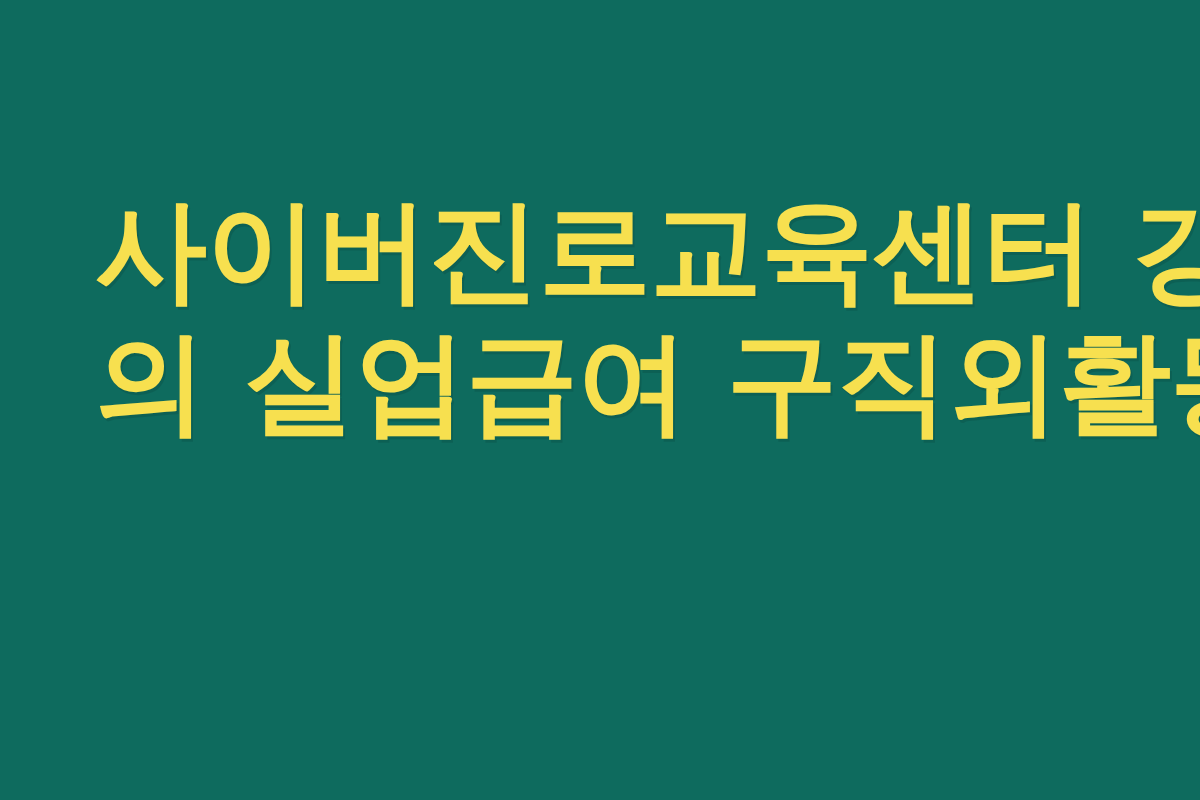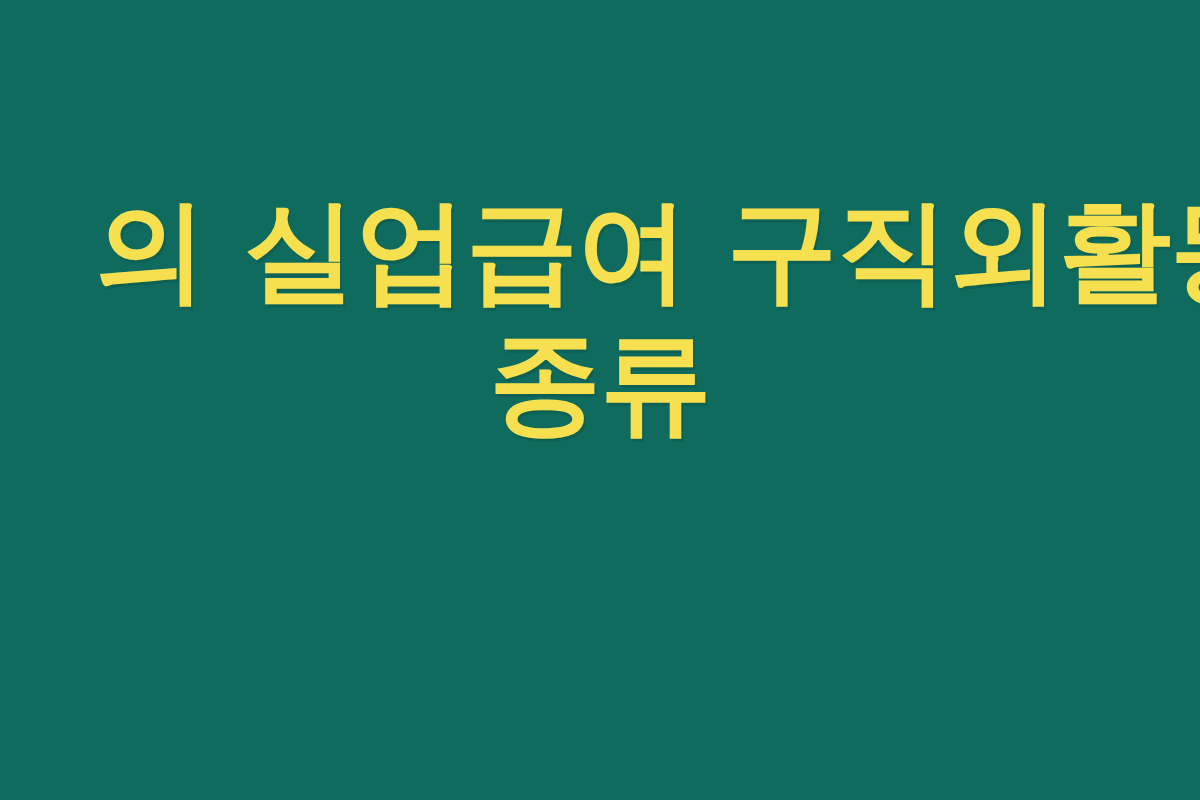--- a/index.html
+++ b/index.html
@@ -51,17 +51,17 @@
     display: block;
     white-space: nowrap;
   }
 </style>
 </head>
 <body>
 
 <div class="card">
 
   <h1 class="headline">
+    <span class="headline-line">사이버진로교육센터 강</span>
     <span class="headline-line">의 실업급여 구직외활동</span>
-    <span class="headline-line">종류</span>
   </h1>
 
 </div>
 
 </body></html>

